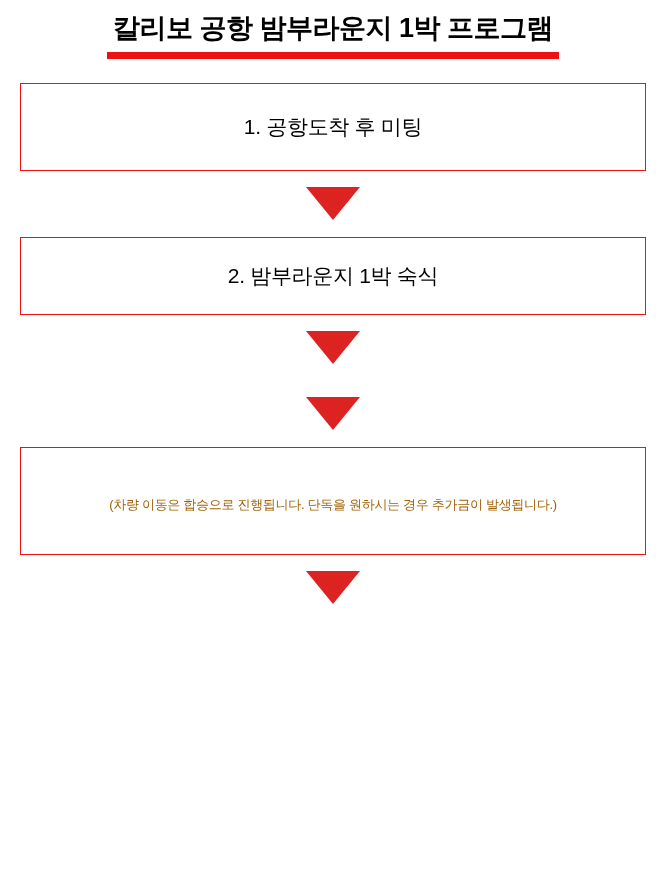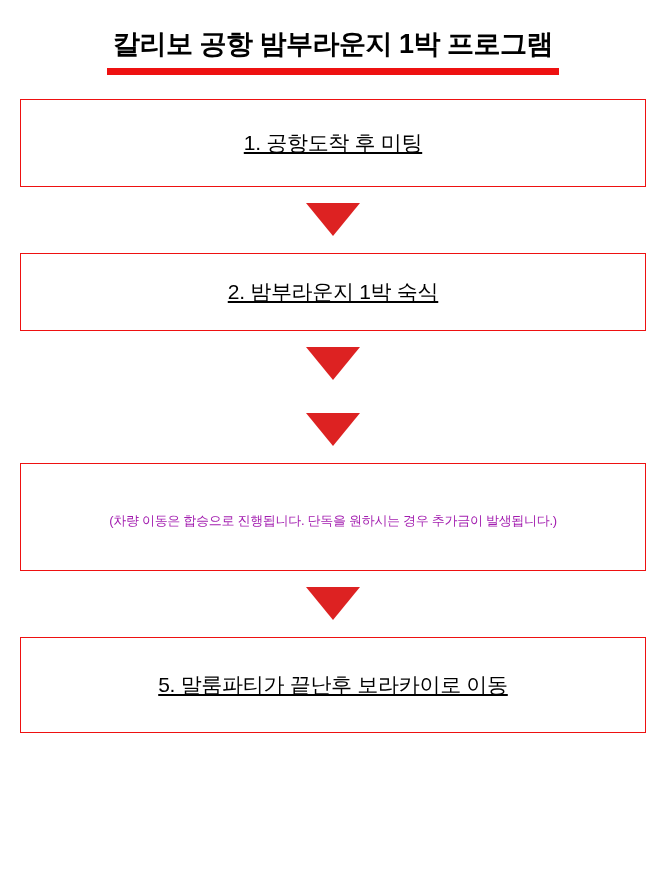--- a/index.html
+++ b/index.html
@@ -12,21 +12,20 @@
     background: #ffffff;
     font-family: "Liberation Sans", sans-serif;
     color: #000000;
     overflow: hidden;
   }
   .page {
     position: relative;
     width: 666px;
     height: 672px;
     box-sizing: border-box;
-    margin-top: 16px;
   }
   .title-wrap {
     text-align: center;
     padding-top: 12px;
   }
   .title {
     display: inline-block;
     font-size: 27px;
     font-weight: bold;
     letter-spacing: -0.5px;
@@ -53,25 +52,24 @@
   }
   .step-h-90 { height: 88px; }
   .step-h-78 { height: 78px; justify-content: center; }
   .step-h-96 { height: 96px; }
   .step-h-110 { height: 108px; }
   .step-main {
     font-size: 21px;
     color: #000000;
     line-height: 1.35;
     letter-spacing: -0.3px;
-    text-decoration: underline;
   }
   .step-note {
     font-size: 13px;
-    color: #a21caf;
+    color: #a16207;
     margin-top: 10px;
     line-height: 1.3;
     letter-spacing: -0.3px;
   }
   .arrow-wrap {
     display: flex;
     justify-content: center;
     align-items: center;
     height: 66px;
   }
@@ -116,18 +114,15 @@
     </div>
 
     <div class="step-box step-h-110">
       <div class="step-note">(차량 이동은 합승으로 진행됩니다. 단독을 원하시는 경우 추가금이 발생됩니다.)</div>
     </div>
 
     <div class="arrow-wrap">
       <div class="arrow"></div>
     </div>
 
-    <div class="step-box step-h-96">
-      <div class="step-main">5. 말룸파티가 끝난후 보라카이로 이동</div>
-    </div>
 
   </div>
 </div>
 
 </body></html>

